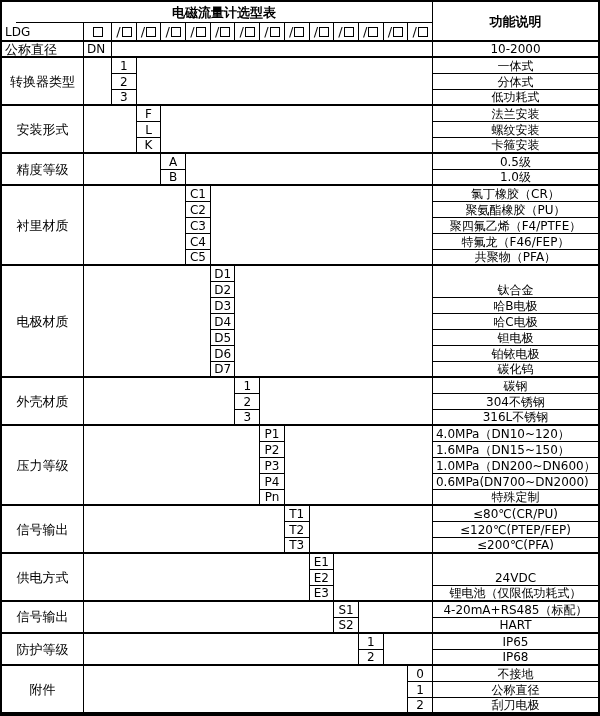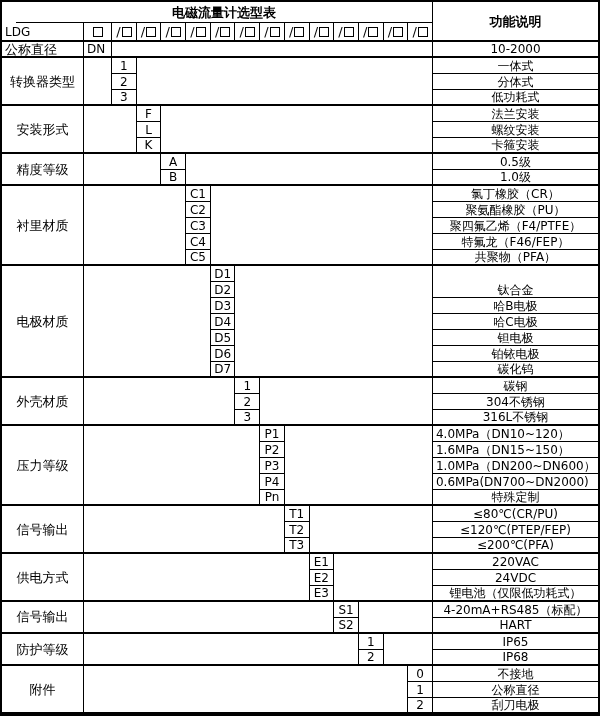--- a/index.html
+++ b/index.html
@@ -176,21 +176,20 @@
     <div class="cell code" style="grid-area: 32 / 10 / 33 / 11;">T1</div>
     <div class="cell val" style="grid-area: 32 / 16 / 33 / 17; border-right-width: 0px;">≤80℃(CR/PU)</div>
     <div class="cell code" style="grid-area: 33 / 10 / 34 / 11;">T2</div>
     <div class="cell val" style="grid-area: 33 / 16 / 34 / 17; border-right-width: 0px;">≤120℃(PTEP/FEP)</div>
     <div class="cell code bend" style="grid-area: 34 / 10 / 35 / 11;">T3</div>
     <div class="cell val bend" style="grid-area: 34 / 16 / 35 / 17; border-right-width: 0px;">≤200℃(PFA)</div>
     <div class="cell bend" style="grid-area: 32 / 11 / 35 / 16;"></div>
     <div class="cell lbl bend" style="grid-area: 35 / 1 / 38 / 2;">供电方式</div>
     <div class="cell bend" style="grid-area: 35 / 2 / 38 / 11;"></div>
     <div class="cell code" style="grid-area: 35 / 11 / 36 / 12;">E1</div>
-    <div class="cell val" style="grid-area: 35 / 16 / 36 / 17; border-right-width: 0px;">220VAC</div>
     <div class="cell code" style="grid-area: 36 / 11 / 37 / 12;">E2</div>
     <div class="cell val" style="grid-area: 36 / 16 / 37 / 17; border-right-width: 0px;">24VDC</div>
     <div class="cell code bend" style="grid-area: 37 / 11 / 38 / 12;">E3</div>
     <div class="cell val bend" style="grid-area: 37 / 16 / 38 / 17; border-right-width: 0px;">锂电池（仅限低功耗式）</div>
     <div class="cell bend" style="grid-area: 35 / 12 / 38 / 16;"></div>
     <div class="cell lbl bend" style="grid-area: 38 / 1 / 40 / 2; font-family: Liberation Mono, monospace;">信号输出</div>
     <div class="cell bend" style="grid-area: 38 / 2 / 40 / 12;"></div>
     <div class="cell code" style="grid-area: 38 / 12 / 39 / 13;">S1</div>
     <div class="cell val" style="grid-area: 38 / 16 / 39 / 17; border-right-width: 0px;">4-20mA+RS485（标配）</div>
     <div class="cell code bend" style="grid-area: 39 / 12 / 40 / 13;">S2</div>

